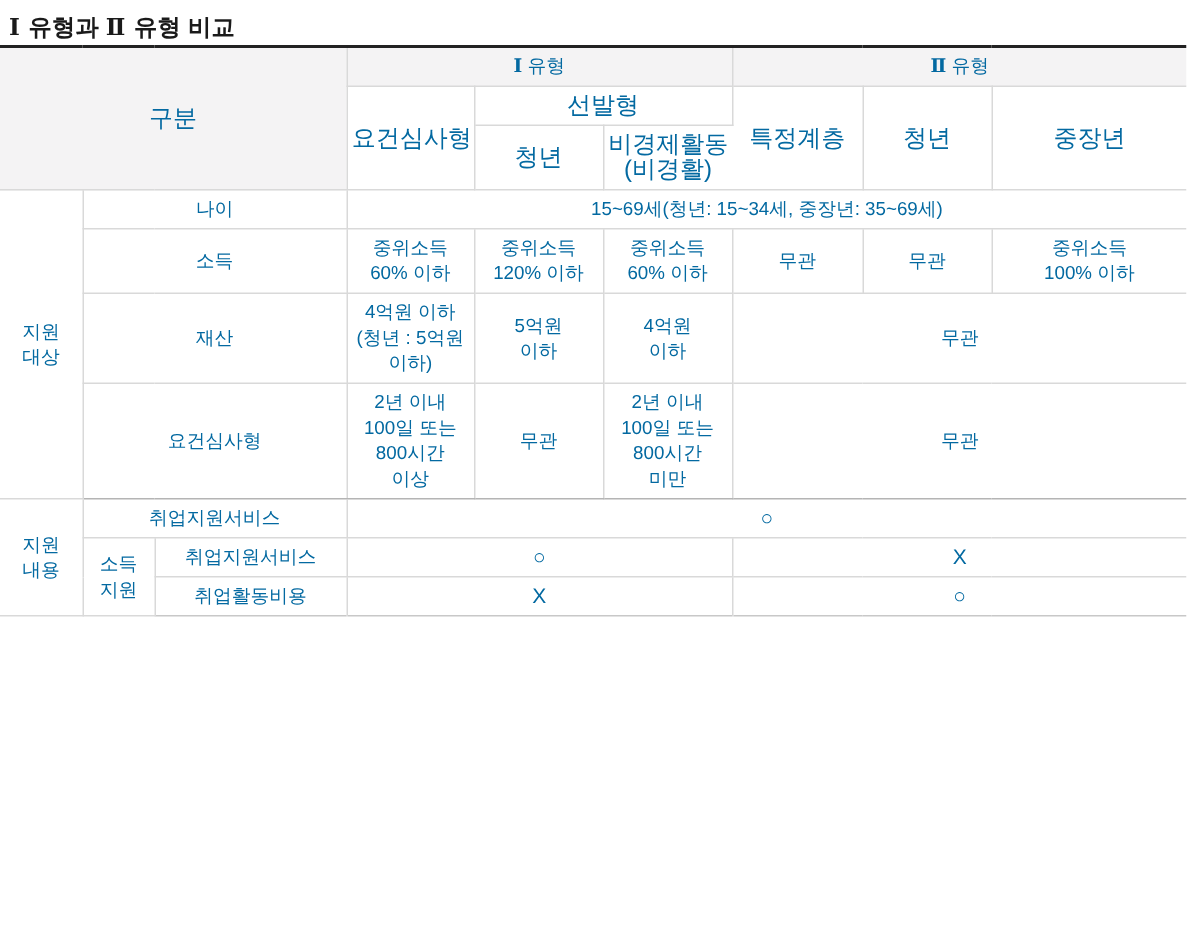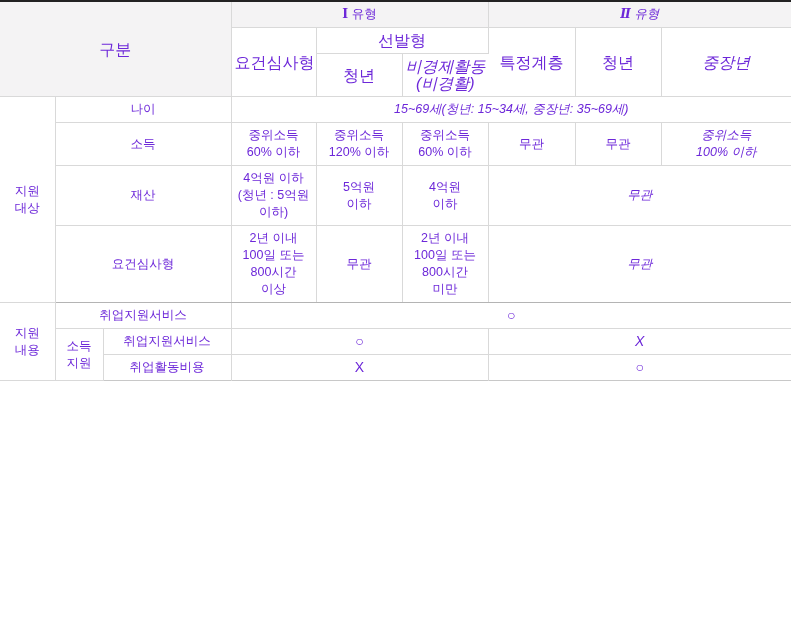--- a/index.html
+++ b/index.html
@@ -53,28 +53,27 @@
   }
   table.cmp td,
   table.cmp th {
     border-right: 1px solid #d9d9d9;
     border-bottom: 1px solid #d9d9d9;
     text-align: center;
     vertical-align: middle;
     padding: 4px 3px;
     line-height: 17px;
     font-weight: normal;
-    color: #6d28d9;
+    color: #0369a1;
     word-break: keep-all;
     box-sizing: border-box;
   }
   table.cmp td:last-child,
   table.cmp th:last-child {
     border-right: none;
-    font-style: italic;
   }
   table.cmp tr:last-child td {
     border-bottom: none;
   }
 
   
   th.shaded {
     background: #f4f3f4;
     color: #2f2f2f;
     font-weight: bold;
@@ -132,20 +131,23 @@
     margin-left: 16px;
   }
 
   .nowrapline { white-space: nowrap; }
 </style>
 </head>
 <body>
 
 <div id="page">
 
+  <div class="page-title">
+    <span class="rn">Ⅰ</span><span> 유형과 </span><span class="rn">Ⅱ</span><span> 유형 비교</span>
+  </div>
 
   <table class="cmp">
     <colgroup>
       <col style="width:55px">
       <col style="width:48px">
       <col style="width:128px">
       <col style="width:85px">
       <col style="width:86px">
       <col style="width:86px">
       <col style="width:87px">

